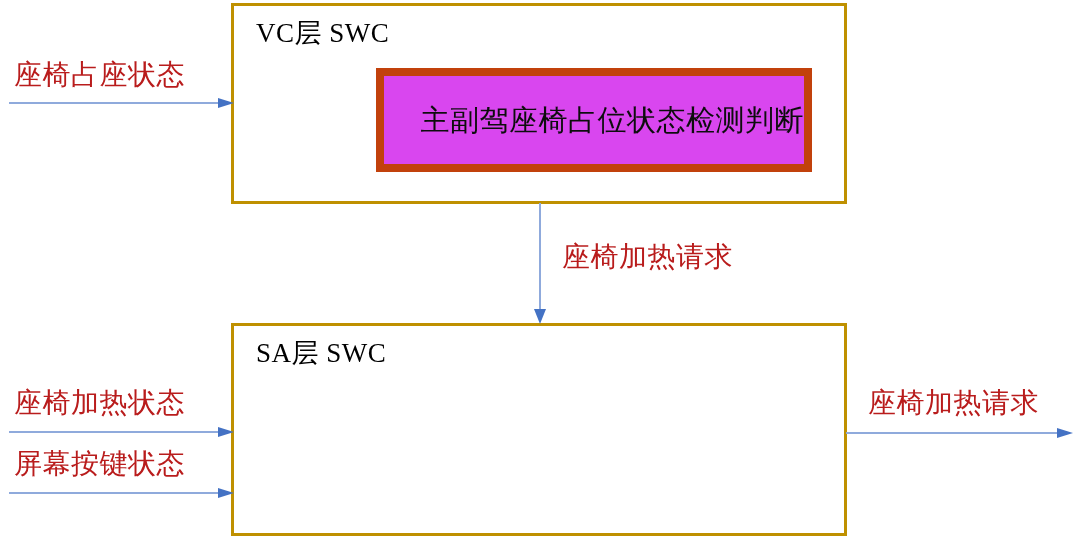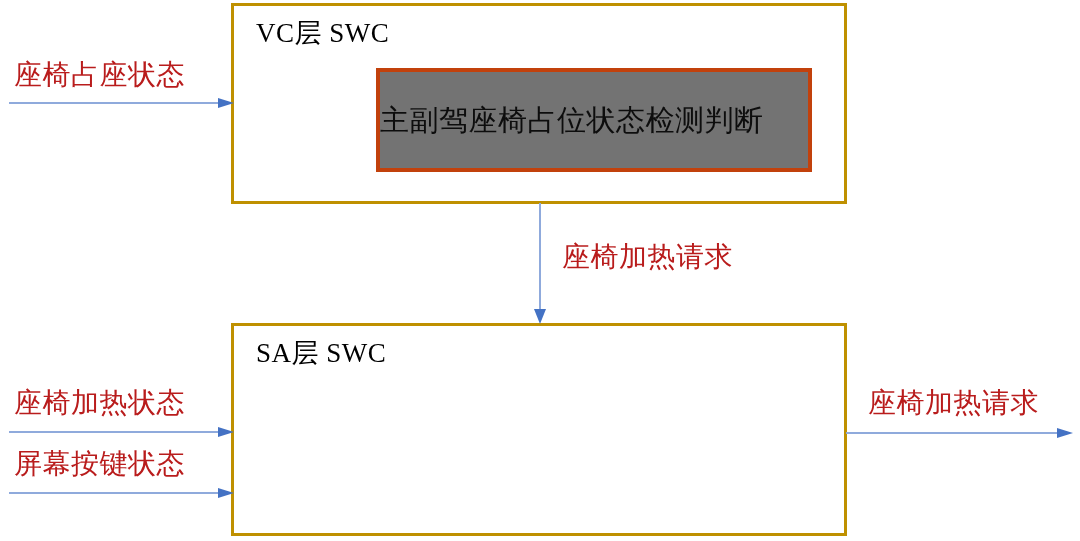--- a/index.html
+++ b/index.html
@@ -42,25 +42,25 @@
     line-height: 32px;
     letter-spacing: 0.5px;
     color: #000000;
     white-space: nowrap;
   }
 
   
   .module-box {
     position: absolute;
     box-sizing: border-box;
-    border: 4px solid #c2410c;
-    background: #737373;
+    border: 8px solid #c2410c;
+    background: #d946ef;
     display: flex;
     flex-direction: column;
-    align-items: flex-start;
+    align-items: flex-end;
     justify-content: center;
   }
   #vc-module-box { left: 376px; top: 68px;  width: 436px; height: 104px; }
   #sa-module-box { left: 377px; top: 376px; width: 431px; height: 130px; }
 
   .module-line {
     font-family: "Liberation Sans", "DejaVu Sans", sans-serif;
     font-size: 29px;
     line-height: 40px;
     color: #0d0d0d;

